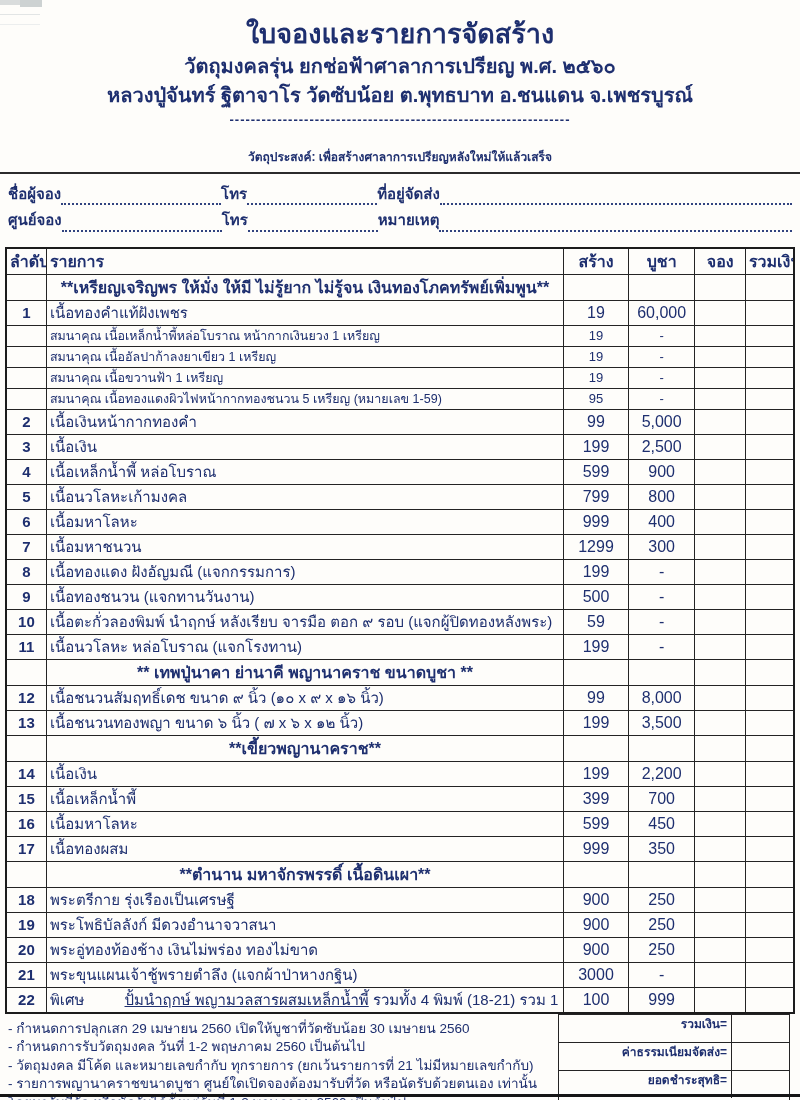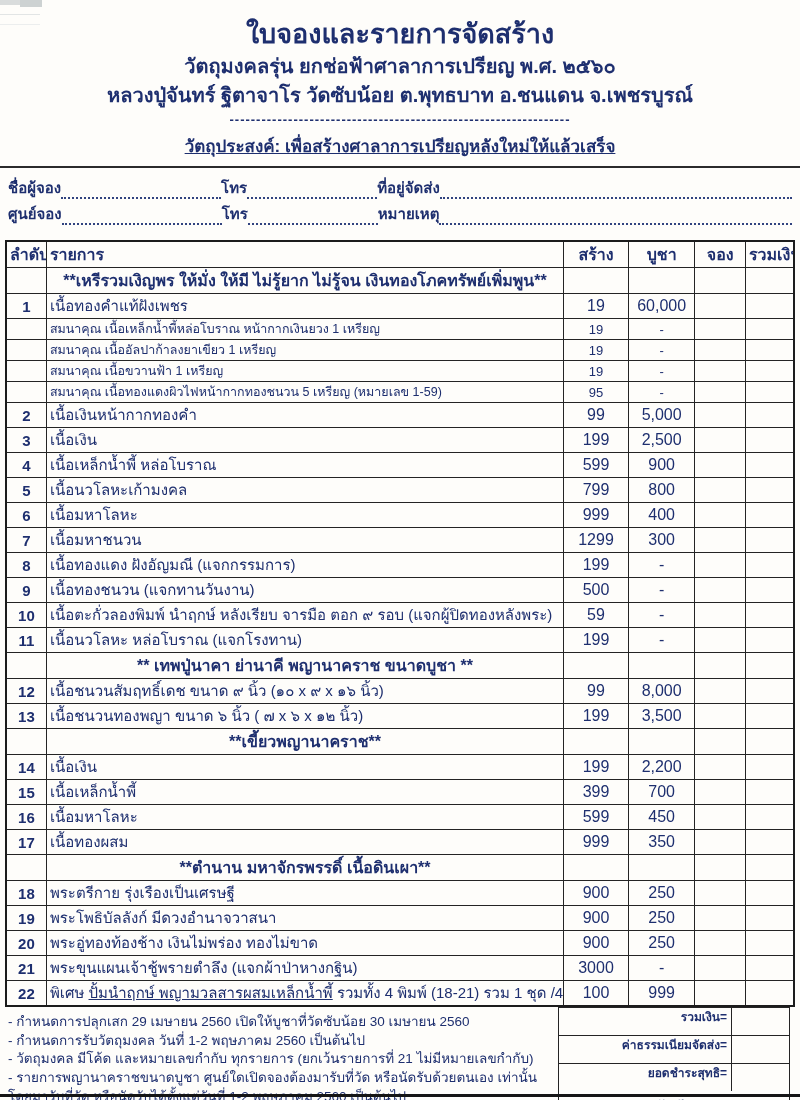--- a/index.html
+++ b/index.html
@@ -16,21 +16,21 @@
   
   .artifact1 { position:absolute; left:0; top:0; width:42px; height:5px; background:#d9dcdc; }
   .artifact2 { position:absolute; left:20px; top:0; width:22px; height:7px; background:#cdd2d2; }
   .artifact3 { position:absolute; left:0; top:14px; width:40px; height:1px; background:#e2e5e5; }
   .artifact4 { position:absolute; left:0; top:24px; width:40px; height:1px; background:#eceeee; }
 
   .header { text-align: center; padding-top: 16px; }
   .title { font-size: 27px; font-weight: bold; line-height: 1.35; }
   .subtitle { font-size: 20px; font-weight: bold; line-height: 1.45; }
   .dash-line { font-size: 13px; font-weight: bold; letter-spacing: 1px; line-height: 1.2; margin-top: 2px; white-space: nowrap; overflow: hidden; }
-  .purpose { font-size: 17px; font-weight: bold; line-height: 1.5; margin-top: 6px; text-decoration: underline; }
+  .purpose { font-size: 12px; font-weight: bold; line-height: 1.5; margin-top: 20px; }
 
   .form-area { border-top: 2px solid #2b2b2b; margin-top: 6px; padding: 8px 8px 6px 8px; }
   .form-row { display: flex; align-items: flex-end; font-size: 15px; line-height: 1.55; margin-bottom: 3px; }
   .form-label { white-space: nowrap; font-weight: bold; }
   .leader { border-bottom: 2px dotted #31437f; height: 14px; }
   .seg1 { width: 160px; } .seg2 { width: 130px; } .seg3 { flex: 1; }
 
   table.order { border-collapse: collapse; table-layout: fixed; width: 790px; margin: 6px 5px 0 5px; border: 2px solid #1c1c1c; }
   table.order td, table.order th { border: 1px solid #242424; overflow: hidden; white-space: nowrap; padding: 0 3px; }
   th { font-size: 16px; font-weight: bold; height: 25px; color: #1e2f6f; }
@@ -106,21 +106,21 @@
         <th class="c-name">รายการ</th>
         <th class="c-made">สร้าง</th>
         <th class="c-price">บูชา</th>
         <th class="c-book">จอง</th>
         <th class="c-total">รวมเงิน</th>
       </tr>
     </thead>
     <tbody>
         <tr class="section-row">
           <td class="c-no"></td>
-          <td class="c-name">**เหรีรวมเงิญพร ให้มั่ง ให้มี ไม่รู้ยาก ไม่รู้จน เงินทองโภคทรัพย์เพิ่มพูน**</td>
+          <td class="c-name">**เหรียญเจริญพร ให้มั่ง ให้มี ไม่รู้ยาก ไม่รู้จน เงินทองโภคทรัพย์เพิ่มพูน**</td>
           <td class="c-made"></td>
           <td class="c-price"></td>
           <td class="c-book"></td>
           <td class="c-total"></td>
         </tr>
         <tr class="item-row">
           <td class="c-no">1</td>
           <td class="c-name">เนื้อทองคำแท้ฝังเพชร</td>
           <td class="c-made">19</td>
           <td class="c-price">60,000</td>
@@ -338,21 +338,21 @@
         <tr class="item-row">
           <td class="c-no">21</td>
           <td class="c-name">พระขุนแผนเจ้าชู้พรายตำลึง (แจกผ้าป่าหางกฐิน)</td>
           <td class="c-made">3000</td>
           <td class="c-price">-</td>
           <td class="c-book"></td>
           <td class="c-total"></td>
         </tr>
         <tr class="item-row">
           <td class="c-no">22</td>
-          <td class="c-name"><span>พิเศษ  </span><span style="text-decoration: underline;">ปั้มนำฤกษ์ พญามวลสารผสมเหล็กน้ำพี้</span><span> รวมทั้ง 4 พิมพ์ (18-21) รวม 1 ชุด /4 องค์</span></td>
+          <td class="c-name"><span>พิเศษ  </span><span style="text-decoration: underline; margin-left: 36px;">ปั้มนำฤกษ์ พญามวลสารผสมเหล็กน้ำพี้</span><span> รวมทั้ง 4 พิมพ์ (18-21) รวม 1 ชุด /4 องค์</span></td>
           <td class="c-made">100</td>
           <td class="c-price">999</td>
           <td class="c-book"></td>
           <td class="c-total"></td>
         </tr>
       </tbody>
   </table>
 
   <div class="bottom">
     <div class="bottom-left">

